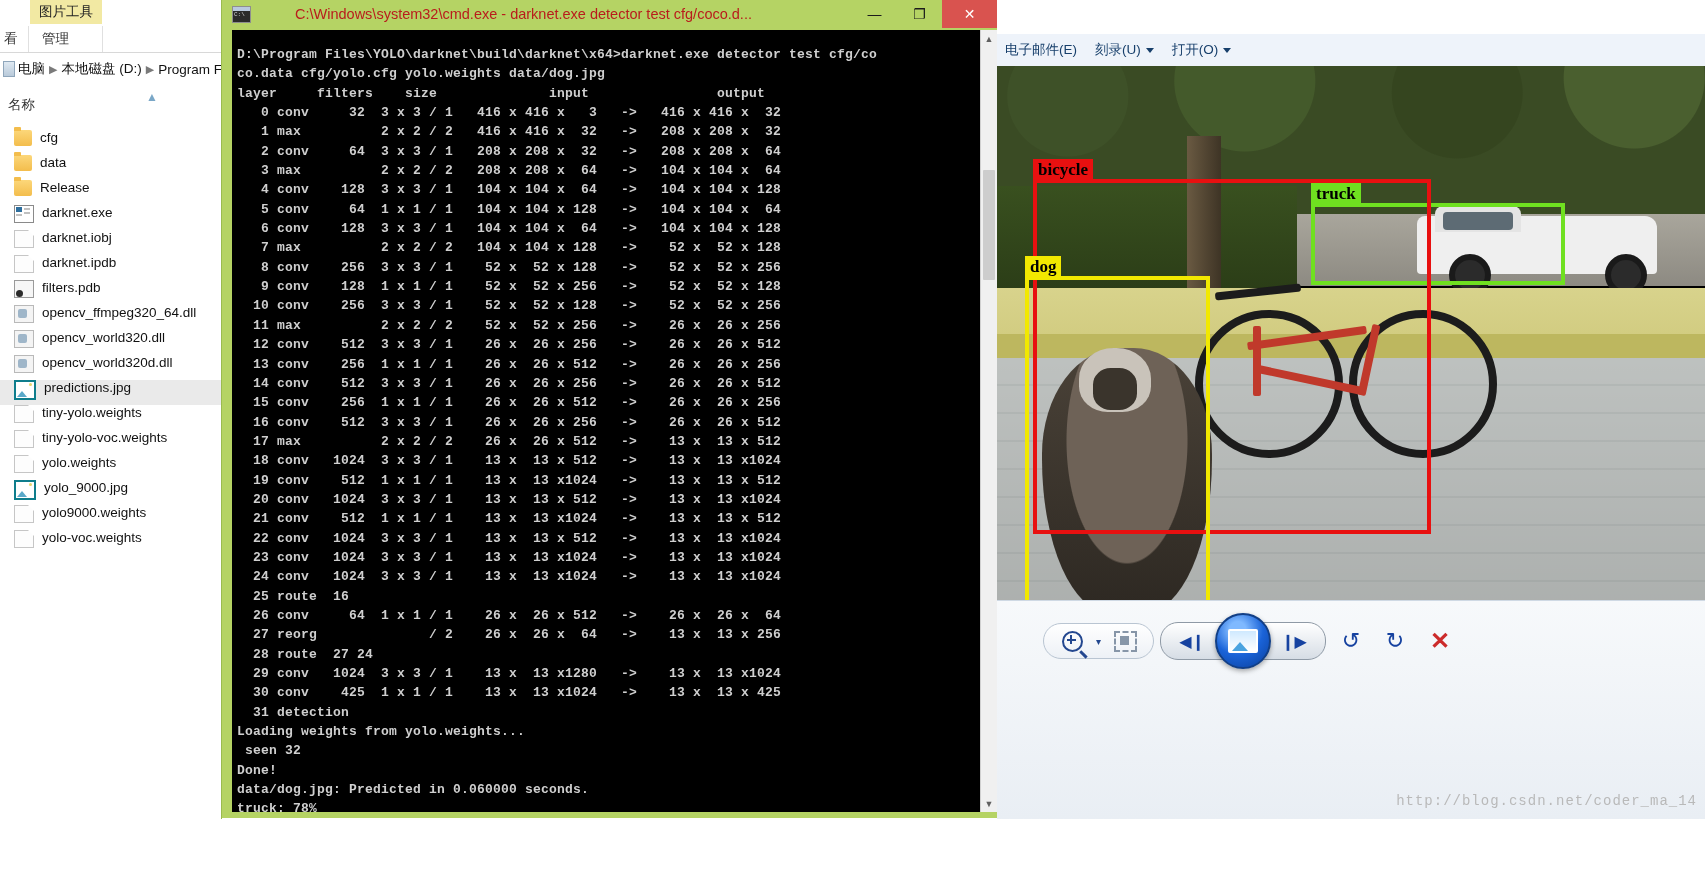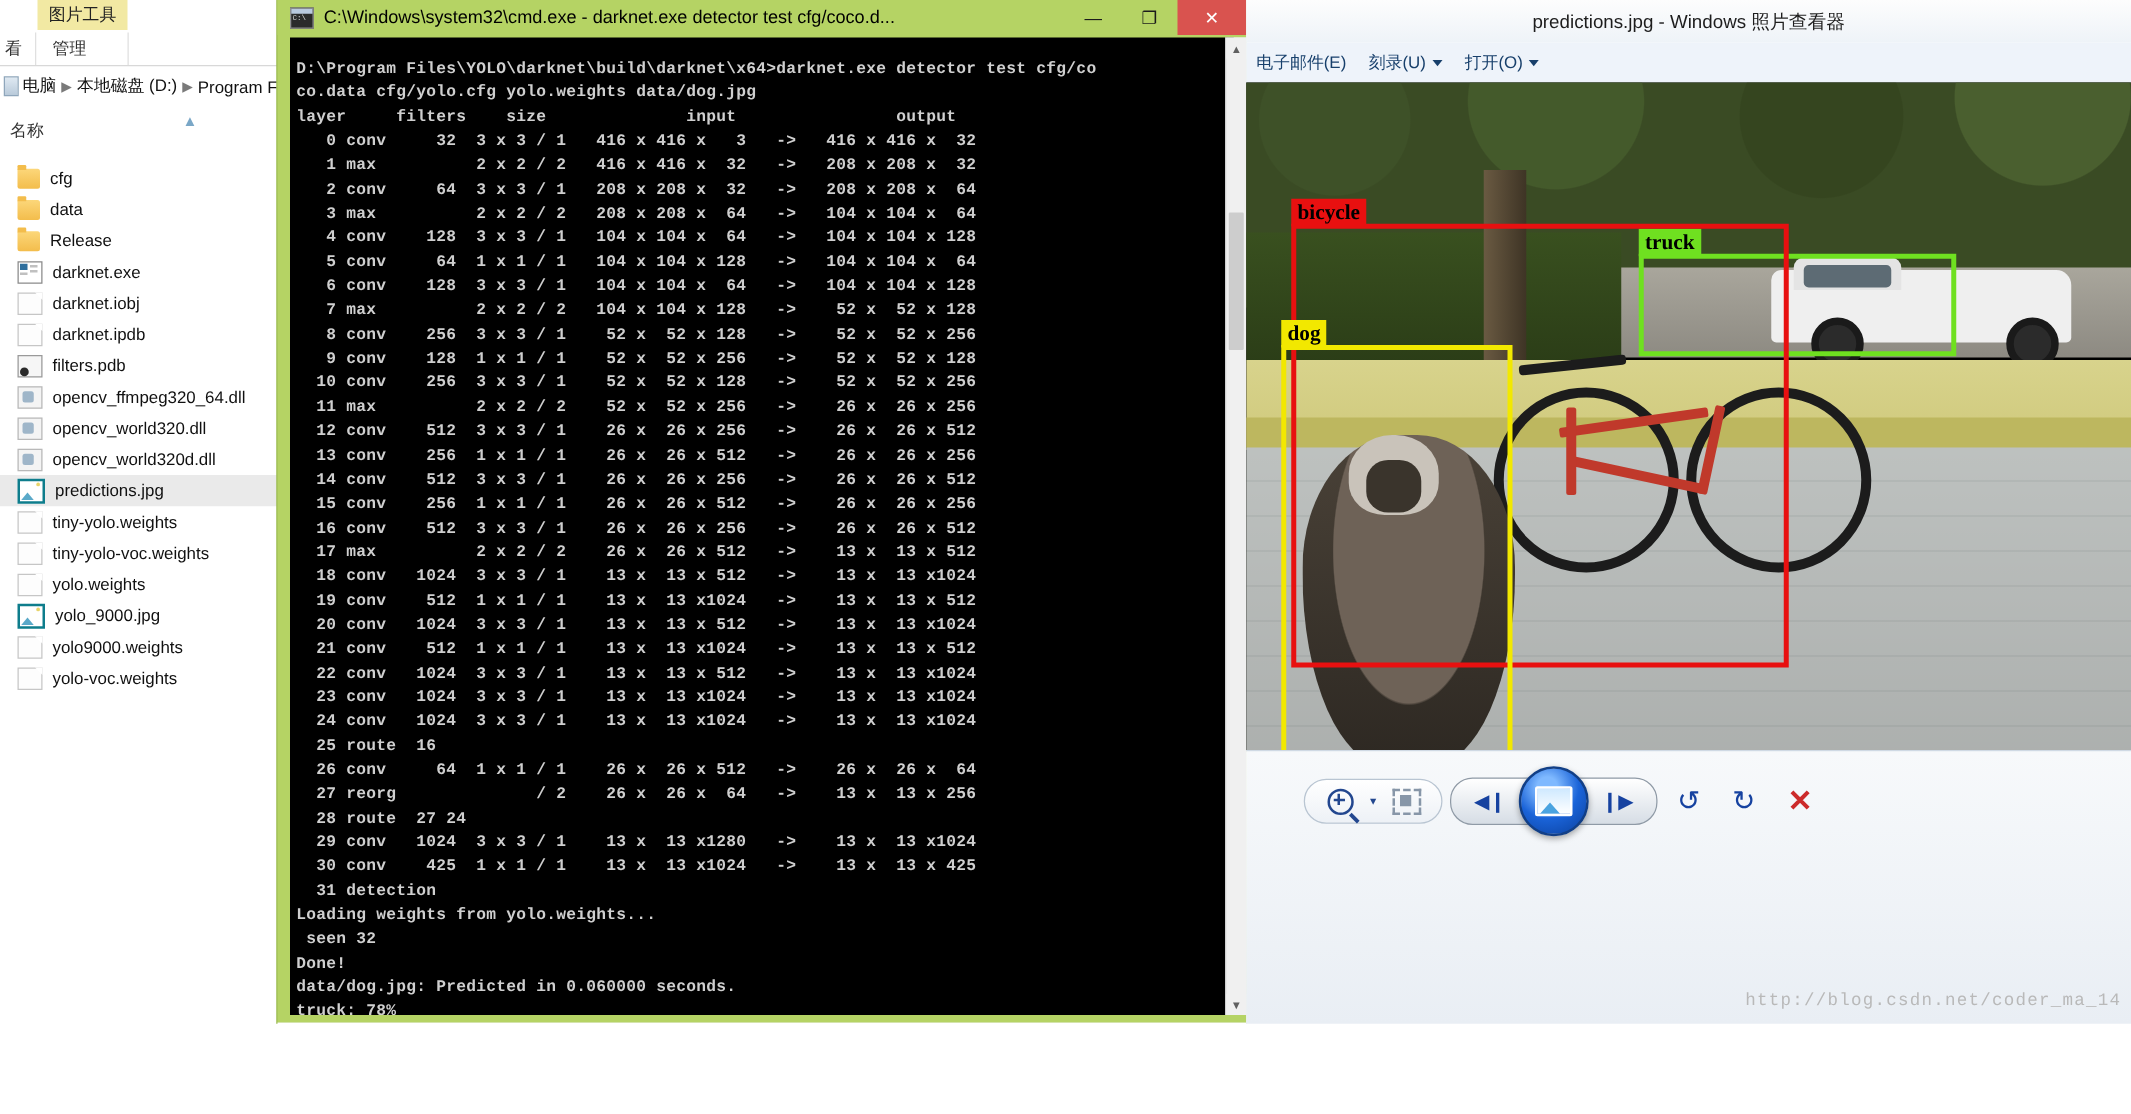--- a/index.html
+++ b/index.html
@@ -20,21 +20,21 @@
   .rb-i2{left:42px;}
   .rb-sep{position:absolute;top:0;width:1px;height:26px;background:#e0e0e0;}
   .breadcrumb{position:absolute;left:0;top:56px;width:222px;height:26px;display:flex;align-items:center;
               font-size:13.5px;color:#111;white-space:nowrap;}
   .bc-ico{width:14px;height:14px;margin-right:3px;margin-left:3px;display:inline-block;position:relative;}
   .bc-chev{color:#7a7a7a;margin:0 4px;font-size:11px;}
   .col-head{position:absolute;left:0;top:96px;width:222px;height:22px;font-size:13.5px;color:#333;}
   .col-head .label{position:absolute;left:8px;top:0;}
   .sort-arrow{position:absolute;left:146px;top:-6px;color:#7aa7c7;font-size:12px;}
   .flist{position:absolute;left:0;top:130px;width:222px;}
-  .frow{height:25px;display:flex;align-items:center;padding-left:14px;font-size:13.5px;color:#111;}
+  .frow{height:25px;display:flex;align-items:flex-start;padding-left:14px;font-size:13.5px;color:#111;}
   .frow.sel{background:#eaeaea;}
   .fico{width:18px;height:16px;margin-right:8px;flex:0 0 18px;position:relative;}
   
   .ico-folder{background:linear-gradient(#fcd77a,#f3bd4c);border-radius:1px 2px 2px 2px;}
   .ico-folder:before{content:"";position:absolute;left:0;top:-3px;width:7px;height:4px;background:#f3bd4c;border-radius:1px 1px 0 0;}
   
   .ico-exe{background:#ffffff;border:1px solid #8a8a8a;}
   .ico-exe:before{content:"";position:absolute;left:1px;top:1px;width:6px;height:5px;background:#2e6f9e;}
   .ico-exe:after{content:"";position:absolute;left:9px;top:2px;width:6px;height:2px;background:#c0c0c0;
                  box-shadow:0 4px 0 #c0c0c0, -8px 6px 0 #c0c0c0;}
@@ -53,21 +53,21 @@
                   border-width:0 5px 6px 5px;border-color:transparent transparent #5aa9c9 transparent;}
   .ico-img:after{content:"";position:absolute;right:2px;top:1px;width:3px;height:3px;border-radius:50%;background:#e8d46a;}
 
   
   #cmdwin{position:absolute;left:222px;top:0px;width:775px;height:818px;background:#b5d364;
           box-shadow:0 0 0 1px #9bbb4f;}
   #cmd-title{position:absolute;left:0;top:0;width:775px;height:28px;background:#b5d364;display:flex;align-items:center;}
   .cmd-ico{width:17px;height:15px;margin-left:10px;margin-right:8px;background:#2b2b2b;border:1px solid #8e8e8e;position:relative;flex:0 0 17px;}
   .cmd-ico:before{content:"";position:absolute;left:0;top:0;right:0;height:4px;background:#b9c9de;}
   .cmd-ico:after{content:"C:\\";position:absolute;left:1px;top:4px;font-family:"Liberation Mono",monospace;font-size:6px;color:#d8d8d8;}
-  #cmd-title-text{font-size:14.5px;color:#000000;white-space:nowrap;overflow:hidden;flex:1;}
+  #cmd-title-text{font-size:14.5px;color:#b91c1c;white-space:nowrap;overflow:hidden;flex:1;margin-left:36px;}
   .win-btns{display:flex;align-items:center;height:28px;margin-left:auto;}
   .wb{width:45px;height:28px;display:flex;align-items:center;justify-content:center;font-size:14px;color:#1b1b1b;}
   .wb.close{background:#d9534f;color:#ffffff;width:55px;}
   #cmd-body{position:absolute;left:10px;top:30px;width:755px;height:782px;background:#000000;overflow:hidden;}
   #cmd-text{position:absolute;left:5px;top:2px;width:735px;
             font-family:"Liberation Mono","DejaVu Sans Mono",monospace;
             font-size:13px;line-height:19.35px;color:#cfcfcf;white-space:pre;letter-spacing:0.2px;font-weight:bold;}
   #cmd-scroll{position:absolute;right:0px;top:30px;width:16px;height:782px;background:#f0f0f0;border-left:1px solid #d0d0d0;}
   .sb-arrow{position:absolute;left:0;width:16px;height:17px;background:#f0f0f0;display:flex;align-items:center;justify-content:center;font-size:9px;color:#606060;}
   .sb-up{top:0;}
@@ -319,23 +319,20 @@
   </div>
   <div id="cmd-scroll">
     <div class="sb-arrow sb-up">▲</div>
     <div id="sb-thumb"></div>
     <div class="sb-arrow sb-down">▼</div>
   </div>
 </div>
 <div id="taskbar-gap"></div>
 
 <div id="viewer">
-  <div id="pv-title">
-    <span>predictions.jpg - Windows 照片查看器</span>
-  </div>
 
   <div id="pv-menu">
     <span class="pv-m">
       <span>电子邮件(E)</span>
     </span>
     <span class="pv-m">
       <span>刻录(U)</span>
       <span class="caret"></span>
     </span>
     <span class="pv-m">

